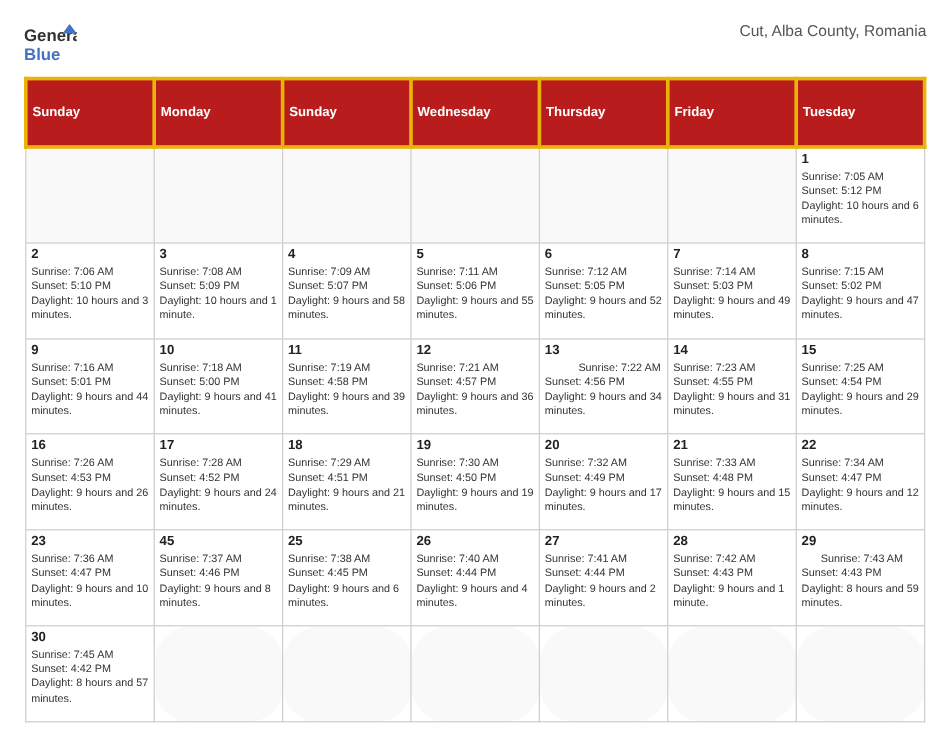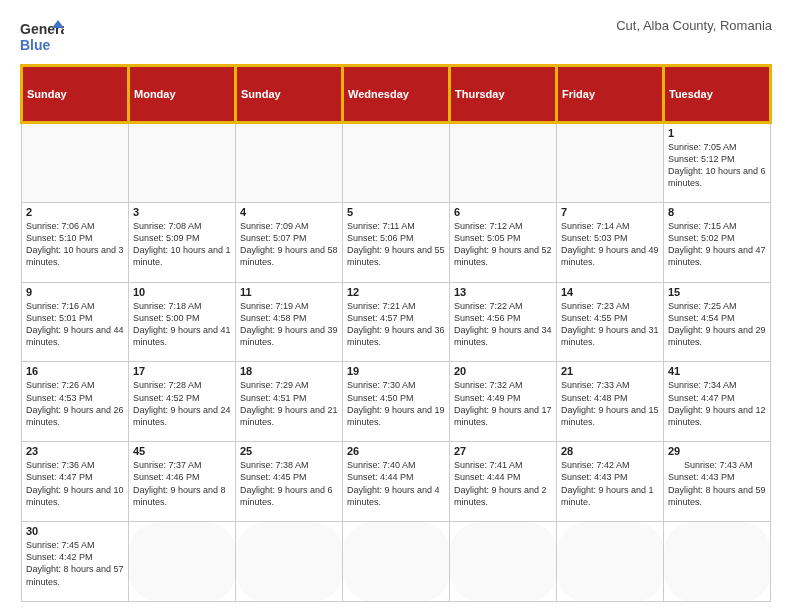--- a/index.html
+++ b/index.html
@@ -155,21 +155,21 @@
 Daylight: 9 hours and 44 minutes.</span></td>
           <td><span class="day-num">10</span><span class="day-info" style="white-space: pre-line;">Sunrise: 7:18 AM
 Sunset: 5:00 PM
 Daylight: 9 hours and 41 minutes.</span></td>
           <td><span class="day-num">11</span><span class="day-info" style="white-space: pre-line;">Sunrise: 7:19 AM
 Sunset: 4:58 PM
 Daylight: 9 hours and 39 minutes.</span></td>
           <td><span class="day-num">12</span><span class="day-info" style="white-space: pre-line;">Sunrise: 7:21 AM
 Sunset: 4:57 PM
 Daylight: 9 hours and 36 minutes.</span></td>
-          <td><span class="day-num">13</span><span class="day-info" style="white-space: pre-line;">Sunrise: 7:22 AM
+          <td><span class="day-num">13</span><span class="day-info" style="white-space: pre-line; margin-left: 28px;">Sunrise: 7:22 AM
 Sunset: 4:56 PM
 Daylight: 9 hours and 34 minutes.</span></td>
           <td><span class="day-num">14</span><span class="day-info" style="white-space: pre-line;">Sunrise: 7:23 AM
 Sunset: 4:55 PM
 Daylight: 9 hours and 31 minutes.</span></td>
           <td><span class="day-num">15</span><span class="day-info" style="white-space: pre-line;">Sunrise: 7:25 AM
 Sunset: 4:54 PM
 Daylight: 9 hours and 29 minutes.</span></td>
         </tr>
         <tr>
@@ -184,21 +184,21 @@
 Daylight: 9 hours and 21 minutes.</span></td>
           <td><span class="day-num">19</span><span class="day-info" style="white-space: pre-line;">Sunrise: 7:30 AM
 Sunset: 4:50 PM
 Daylight: 9 hours and 19 minutes.</span></td>
           <td><span class="day-num">20</span><span class="day-info" style="white-space: pre-line;">Sunrise: 7:32 AM
 Sunset: 4:49 PM
 Daylight: 9 hours and 17 minutes.</span></td>
           <td><span class="day-num">21</span><span class="day-info" style="white-space: pre-line;">Sunrise: 7:33 AM
 Sunset: 4:48 PM
 Daylight: 9 hours and 15 minutes.</span></td>
-          <td><span class="day-num">41</span><span class="day-info" style="white-space: pre-line;">Sunrise: 7:34 AM
+          <td><span class="day-num">22</span><span class="day-info" style="white-space: pre-line;">Sunrise: 7:34 AM
 Sunset: 4:47 PM
 Daylight: 9 hours and 12 minutes.</span></td>
         </tr>
         <tr>
           <td><span class="day-num">23</span><span class="day-info" style="white-space: pre-line; text-align: right;">Sunrise: 7:36 AM
 Sunset: 4:47 PM
 Daylight: 9 hours and 10 minutes.</span></td>
           <td><span class="day-num">45</span><span class="day-info" style="white-space: pre-line;">Sunrise: 7:37 AM
 Sunset: 4:46 PM
 Daylight: 9 hours and 8 minutes.</span></td>

